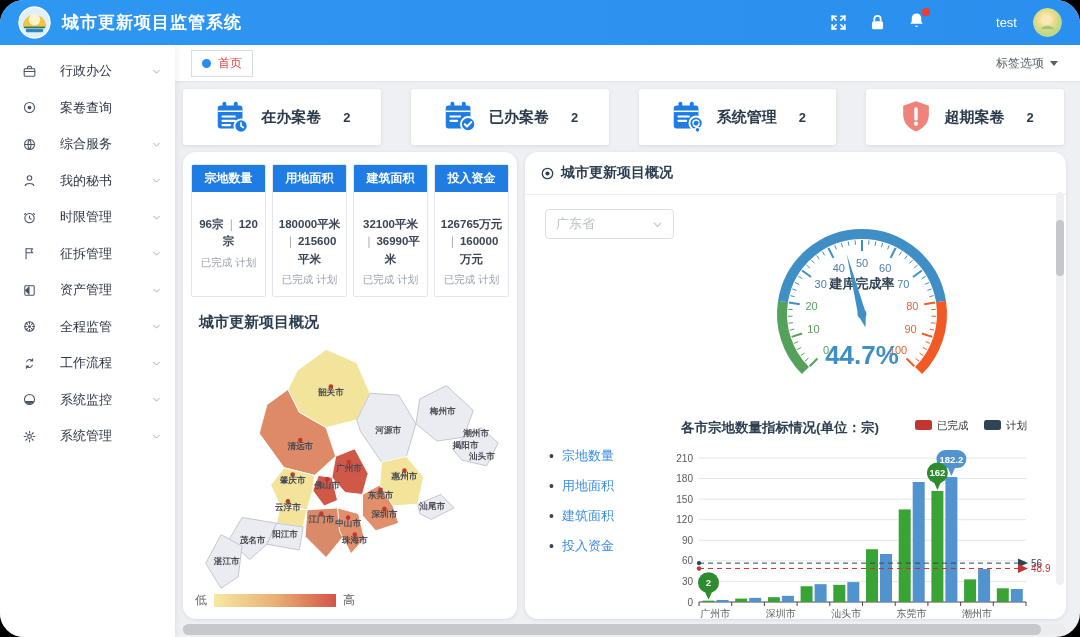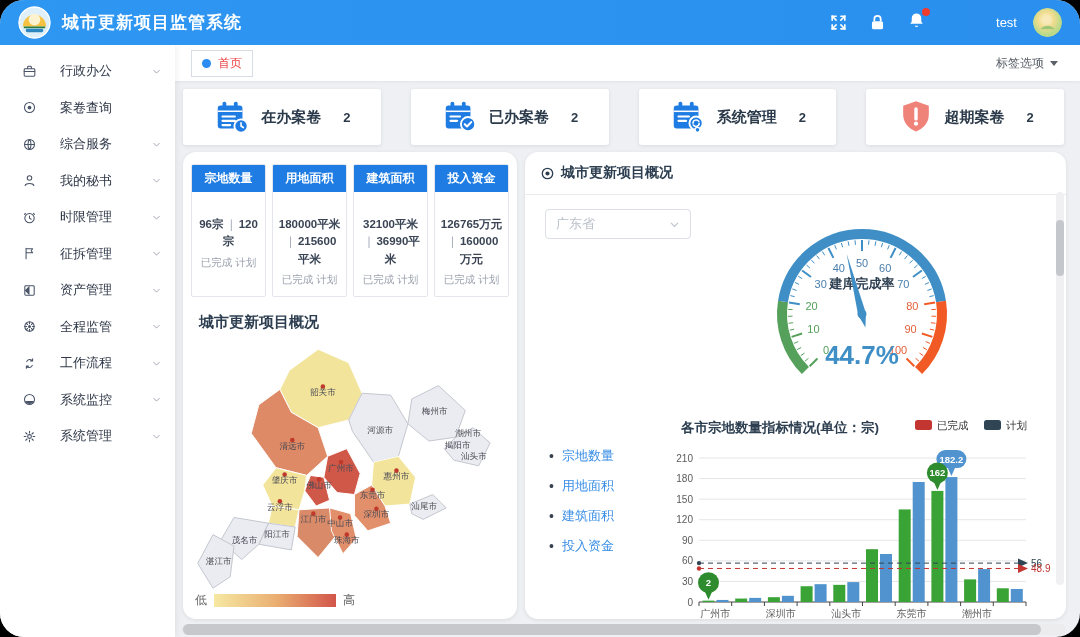--- a/index.html
+++ b/index.html
@@ -38,26 +38,26 @@
   .rpanel{left:350px;right:14px;}
   
   .stats{display:flex;gap:6px;padding:12px 8px 0 8px;}
   .stat-card{flex:1;border:1px solid #e3e6ec;border-radius:2px;overflow:hidden;}
   .stat-head{background:#1e7ce2;color:#fff;font-size:12px;text-align:center;padding:5px 0;font-weight:600;white-space:nowrap;}
   .stat-body{padding:14px 4px 8px 4px;text-align:center;min-height:72px;margin-top:10px;}
   .stat-val{font-size:11.5px;font-weight:700;color:#3a4455;line-height:1.5;}
   .stat-sep{color:#8a93a3;padding:0 2px;font-weight:400;}
   .stat-foot{font-size:10.5px;color:#9aa1ad;margin-top:5px;}
   .map-title{font-size:15px;font-weight:700;color:#2c3e50;margin:16px 0 2px 16px;}
-  .map-wrap{display:flex;justify-content:flex-start;}
+  .map-wrap{display:flex;justify-content:center;font-weight:bold;}
   .grad-row{position:absolute;bottom:10px;left:12px;display:flex;align-items:center;gap:7px;font-size:12px;color:#666;}
   .grad-bar{width:122px;height:13px;background:linear-gradient(90deg,#f6e8a2,#eab072,#d2554a);}
   
   .rhead{display:flex;align-items:center;gap:7px;padding:12px 16px;border-bottom:1px solid #ececf0;font-size:14px;font-weight:700;color:#2c3e50;}
-  .select{position:absolute;top:57px;left:20px;width:146px;height:30px;border:1px solid #dcdfe6;border-radius:4px;background:#fff;display:flex;align-items:center;justify-content:space-between;padding:0 10px;box-sizing:border-box;cursor:pointer;}
+  .select{position:absolute;top:57px;left:20px;width:129px;height:30px;border:1px solid #dcdfe6;border-radius:4px;background:#fff;display:flex;align-items:center;justify-content:space-between;padding:0 10px;box-sizing:border-box;cursor:pointer;}
   .select .sval{font-size:13px;color:#b9bfc9;}
   .links{position:absolute;top:295px;left:24px;}
   .link-item{display:flex;align-items:center;margin-bottom:12px;cursor:pointer;}
   .link-item .bullet{color:#39434f;font-size:14px;margin-right:8px;line-height:1;}
   .link-item .ltxt{font-size:13px;color:#3a8ee6;}
   #gauge-svg{position:absolute;top:62px;left:222px;}
   #bar-svg{position:absolute;top:260px;left:128px;}
   
   .vscroll{position:absolute;top:40px;right:2px;bottom:34px;width:8px;border-radius:4px;background:#f0f0f2;}
   .vthumb{position:absolute;top:28px;left:0;width:8px;height:56px;border-radius:4px;background:#c4c7cc;}

